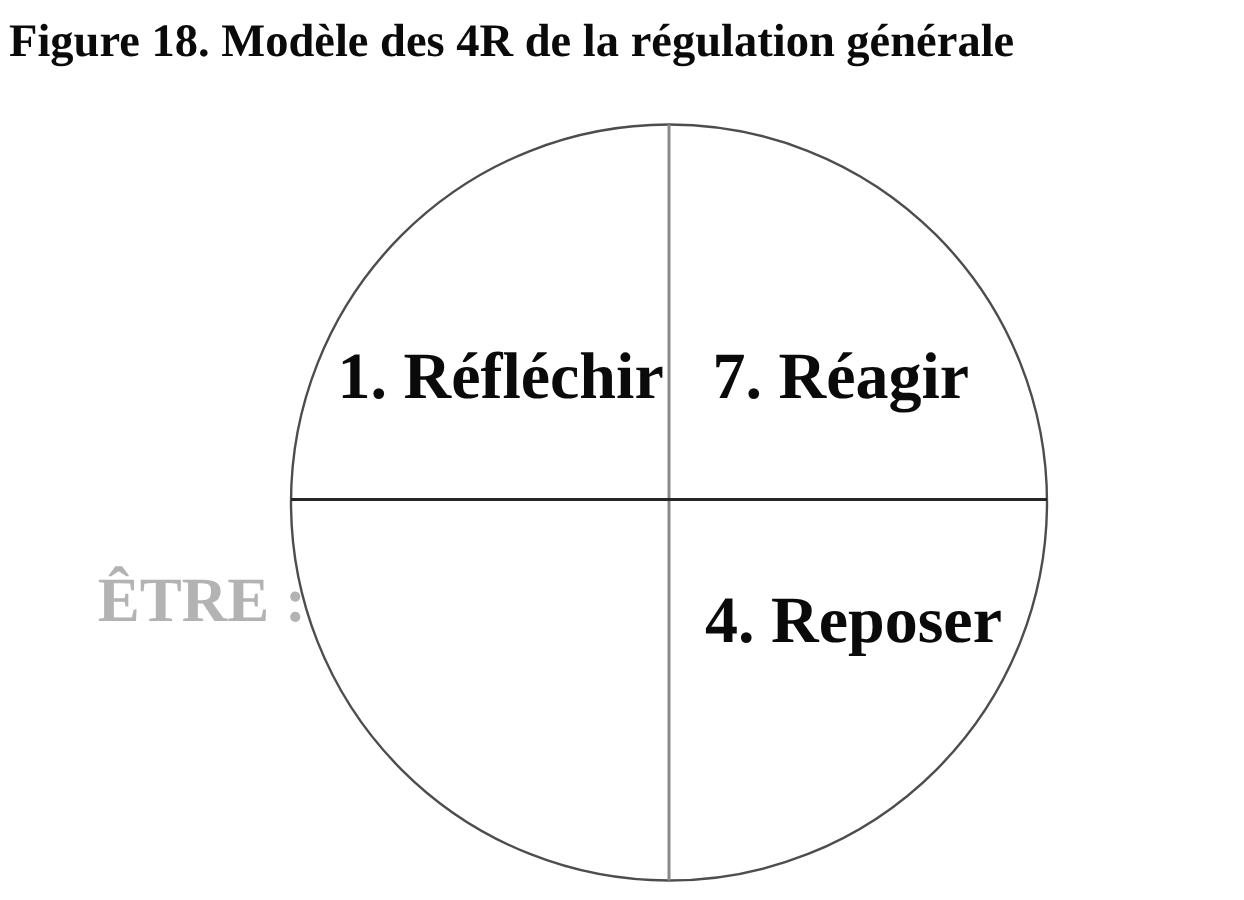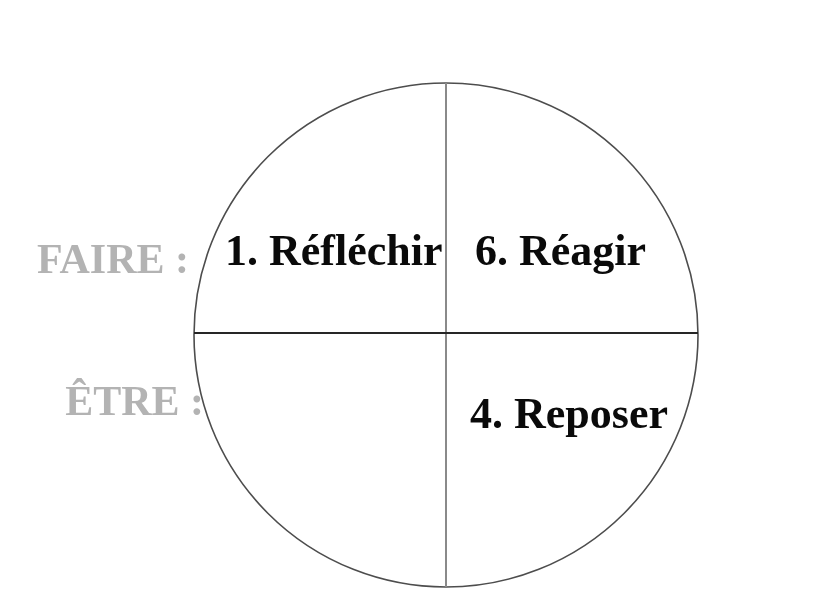--- a/index.html
+++ b/index.html
@@ -52,31 +52,31 @@
   #label-q1 { left: 228px; top: 392px; }
   #label-q4 { left: 470px; top: 392px; text-align: right; }
   #label-faire { left: 0px; top: 238px; width: 189px; }
   #label-etre  { left: 0px; top: 380px; width: 181px; margin-left: 23px; }
 </style>
 </head>
 <body>
 
 <div id="stage">
 
+  <div class="caption">Figure 18. Modèle des 4R de la régulation générale</div>
 
   <svg id="diagram-svg" width="829" height="600" viewBox="0 0 829 600">
     <circle cx="446" cy="335" r="252" fill="none" stroke="#4d4d4d" stroke-width="1.6"></circle>
     <line x1="446" y1="83" x2="446" y2="587" stroke="#8a8a8a" stroke-width="2"></line>
     <line x1="194" y1="333" x2="698" y2="333" stroke="#262626" stroke-width="2"></line>
   </svg>
 
-  <div id="label-faire" class="side-label">FAIRE :</div>
 
   <div id="label-etre" class="side-label">ÊTRE :</div>
 
   <div id="label-q2" class="quad-label">1. Réfléchir</div>
 
-  <div id="label-q3" class="quad-label">6. Réagir</div>
+  <div id="label-q3" class="quad-label">7. Réagir</div>
 
 
   <div id="label-q4" class="quad-label">4. Reposer</div>
 
 </div>
 
 </body></html>

